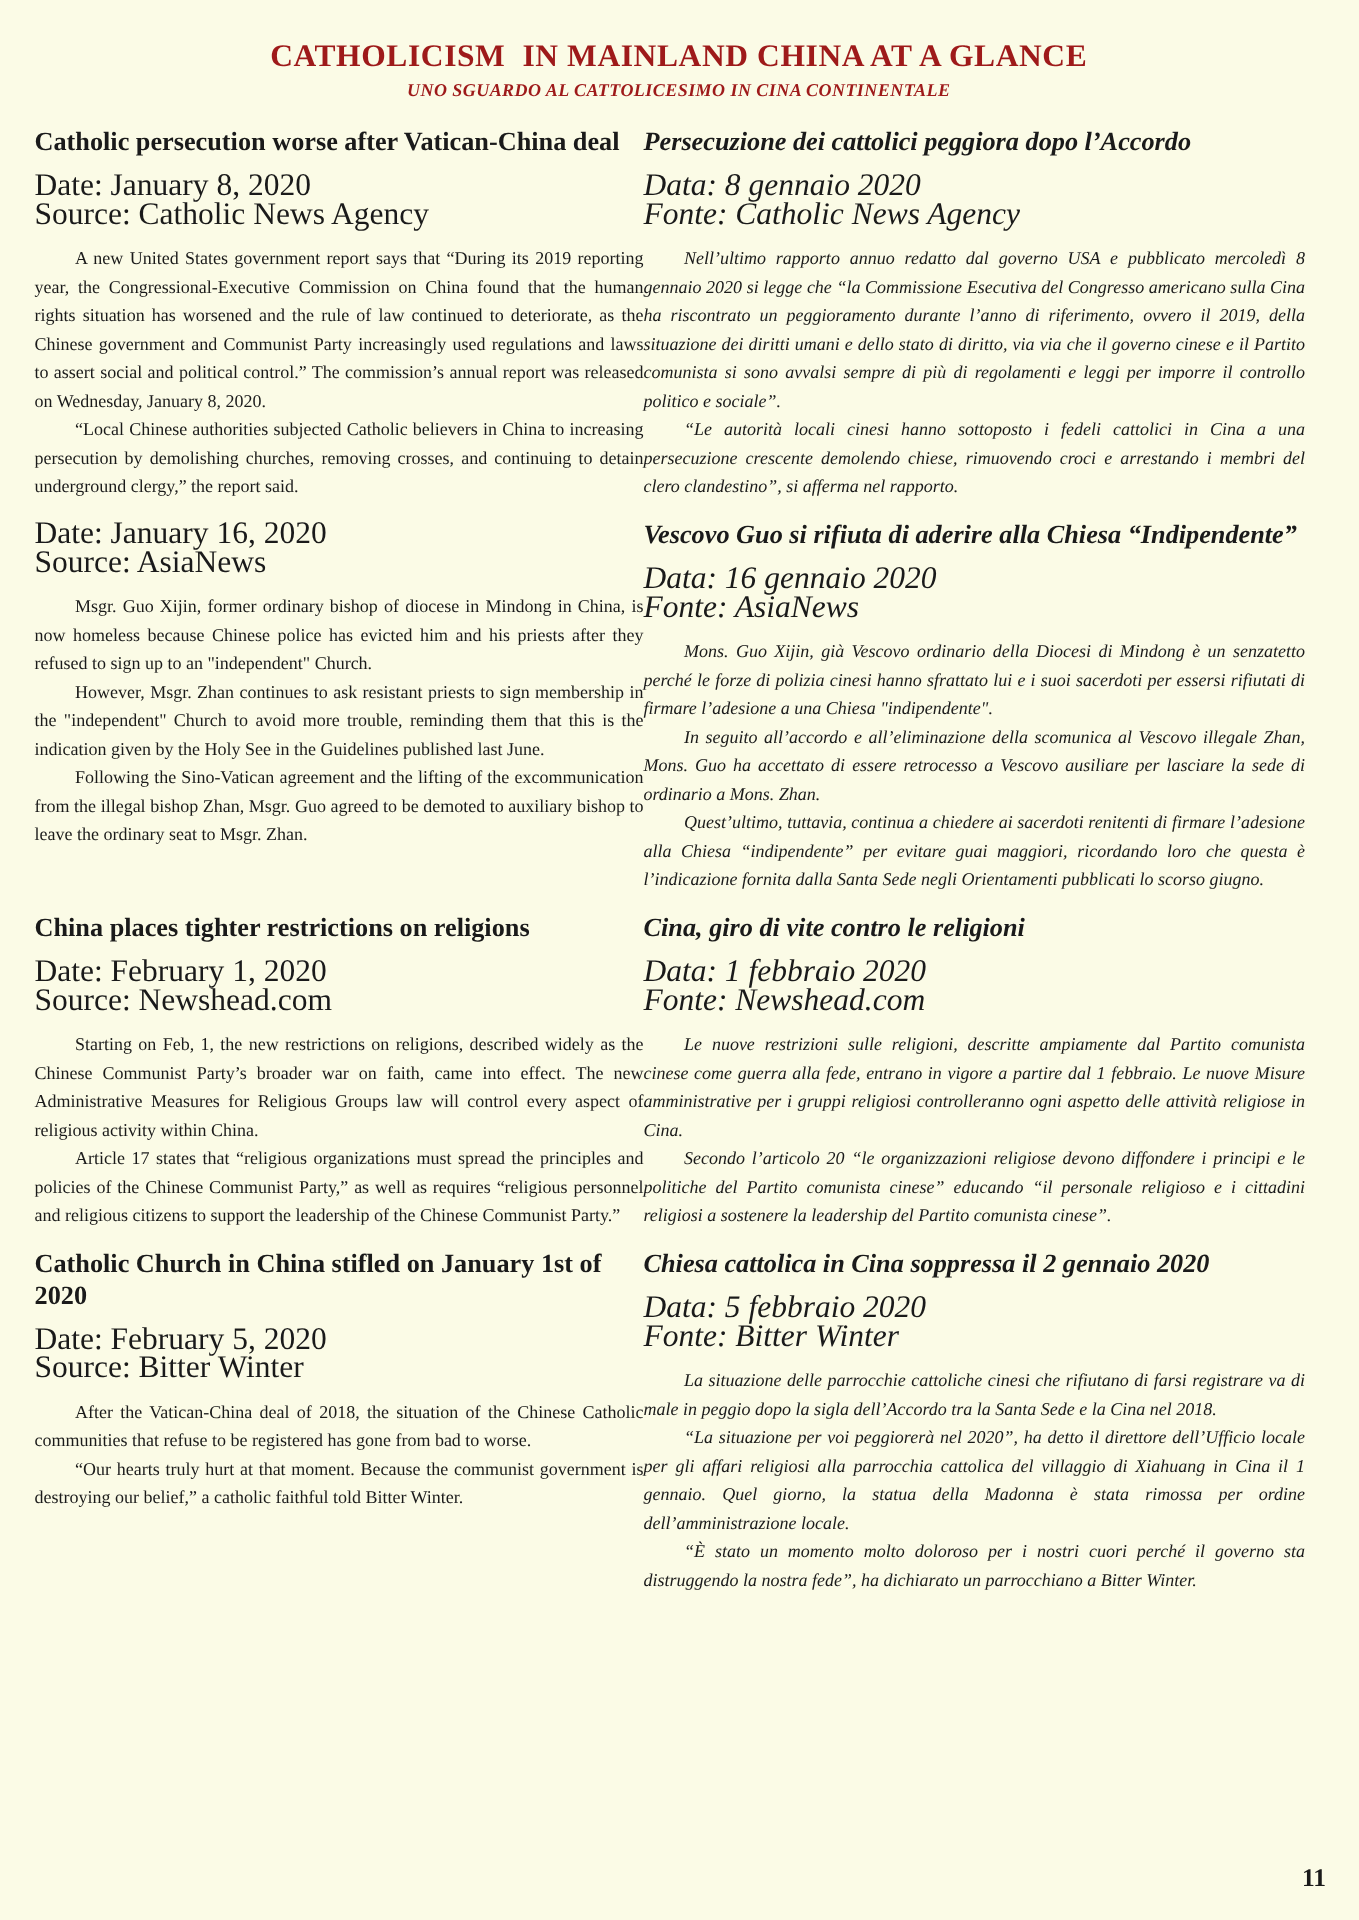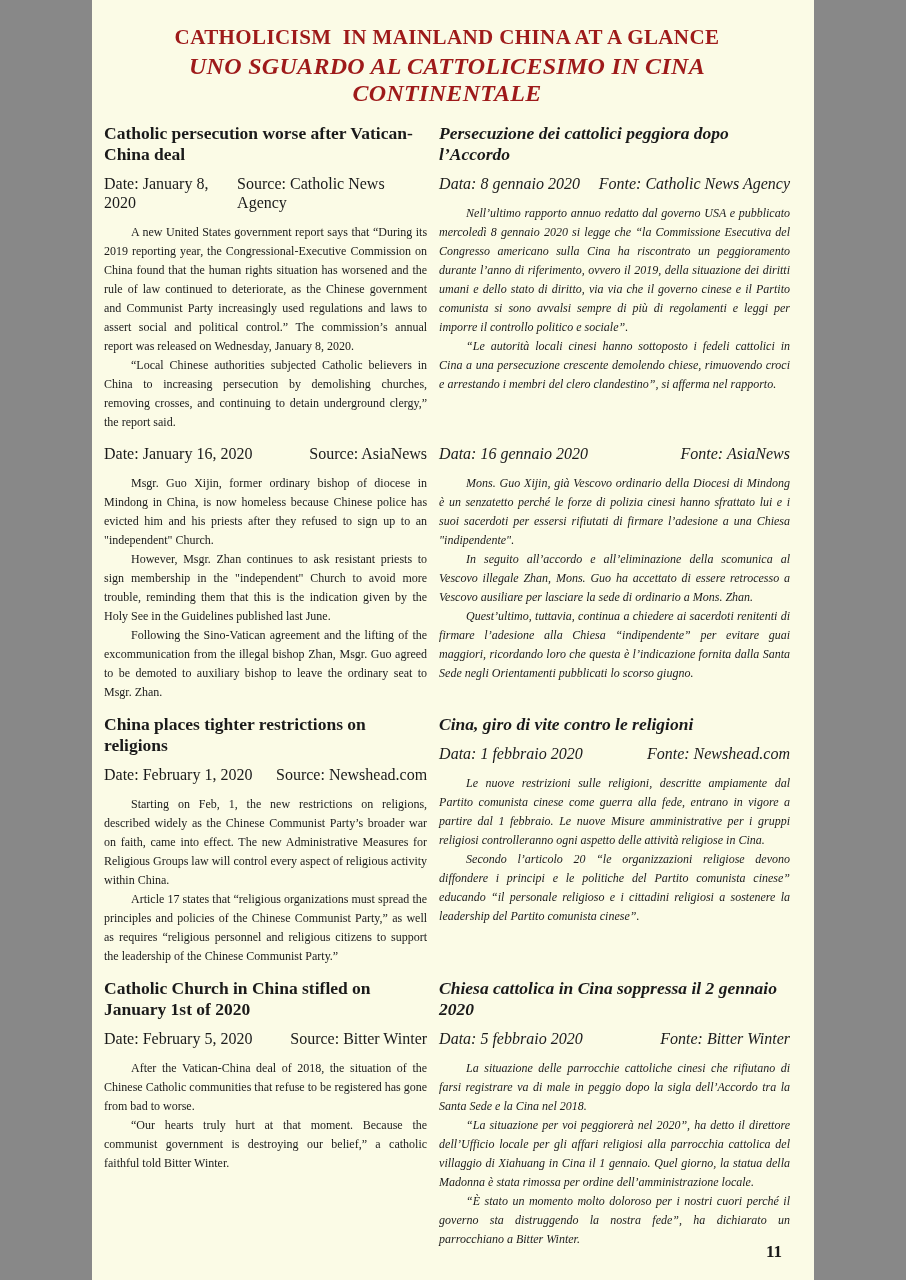--- a/index.html
+++ b/index.html
@@ -9,75 +9,76 @@
   }
   * { box-sizing: border-box; }
   html, body { margin: 0; padding: 0; }
   body {
     background: #888;
     font-family: "Liberation Serif", "DejaVu Serif", serif;
     color: var(--ink);
   }
   .page {
     position: relative;
-    width: 722px;
+    width: 906px;
     height: 1280px;
     margin: 0 auto;
     background: var(--page-bg);
-    padding: 25px 24px 0 12px;
+    padding: 25px 24px 0 23px;
     overflow: hidden;
   }
   .doc-header { text-align: center; margin-bottom: 16px; }
   .doc-title {
     margin: 0 0 3px 0;
     font-size: 21px;
     font-weight: bold;
     letter-spacing: 0.4px;
     color: var(--accent);
     white-space: pre-wrap;
   }
   .doc-subtitle {
     margin: 0;
-    font-size: 24px;
+    font-size: 12px;
     font-weight: bold;
     font-style: italic;
     letter-spacing: 0.3px;
     color: var(--accent);
   }
   .row {
     display: flex;
-    gap: 12px;
+    gap: 0;
     margin-bottom: 12px;
   }
   .col { min-width: 0; }
   .col.en { width: 406px; }
   .col.it { width: 441px; font-style: italic; }
   .sec-title {
     margin: 0 0 9px 0;
     font-size: 17.5px;
     font-weight: bold;
     line-height: 21px;
   }
   .dateline {
     display: flex;
     justify-content: space-between;
-    font-size: 16px;
+    font-size: 21px;
     line-height: 19px;
     margin-bottom: 11px;
+    flex-direction: column;
   }
   .col p {
     margin: 0;
     font-size: 12px;
     line-height: 19px;
     text-align: justify;
     text-indent: 27px;
   }
   .pagenum {
     position: absolute;
-    right: 32px;
+    right: 22px;
     top: 1242px;
     font-size: 17px;
     font-weight: bold;
   }
 </style>
 </head>
 <body>
 
 <div class="page">
 
@@ -111,20 +112,21 @@
     <div class="col en">
       <div class="dateline">
         <span>Date: January 16, 2020</span>
         <span>Source: AsiaNews</span>
       </div>
       <p>Msgr. Guo Xijin, former ordinary bishop of diocese in Mindong in China, is now homeless because Chinese police has evicted him and his priests after they refused to sign up to an "independent" Church.</p>
       <p>However, Msgr. Zhan continues to ask resistant priests to sign membership in the "independent" Church to avoid more trouble, reminding them that this is the indication given by the Holy See in the Guidelines published last June.</p>
       <p>Following the Sino-Vatican agreement and the lifting of the excommunication from the illegal bishop Zhan, Msgr. Guo agreed to be demoted to auxiliary bishop to leave the ordinary seat to Msgr. Zhan.</p>
     </div>
     <div class="col it">
+      <h3 class="sec-title">Vescovo Guo si rifiuta di aderire alla Chiesa “Indipendente”</h3>
       <div class="dateline">
         <span>Data: 16 gennaio 2020</span>
         <span>Fonte: AsiaNews</span>
       </div>
       <p>Mons. Guo Xijin, già Vescovo ordinario della Diocesi di Mindong è un senzatetto perché le forze di polizia cinesi hanno sfrattato lui e i suoi sacerdoti per essersi rifiutati di firmare l’adesione a una Chiesa "indipendente".</p>
       <p>In seguito all’accordo e all’eliminazione della scomunica al Vescovo illegale Zhan, Mons. Guo ha accettato di essere retrocesso a Vescovo ausiliare per lasciare la sede di ordinario a Mons. Zhan.</p>
       <p>Quest’ultimo, tuttavia, continua a chiedere ai sacerdoti renitenti di firmare l’adesione alla Chiesa “indipendente” per evitare guai maggiori, ricordando loro che questa è l’indicazione fornita dalla Santa Sede negli Orientamenti pubblicati lo scorso giugno.</p>
     </div>
   </section>
 

